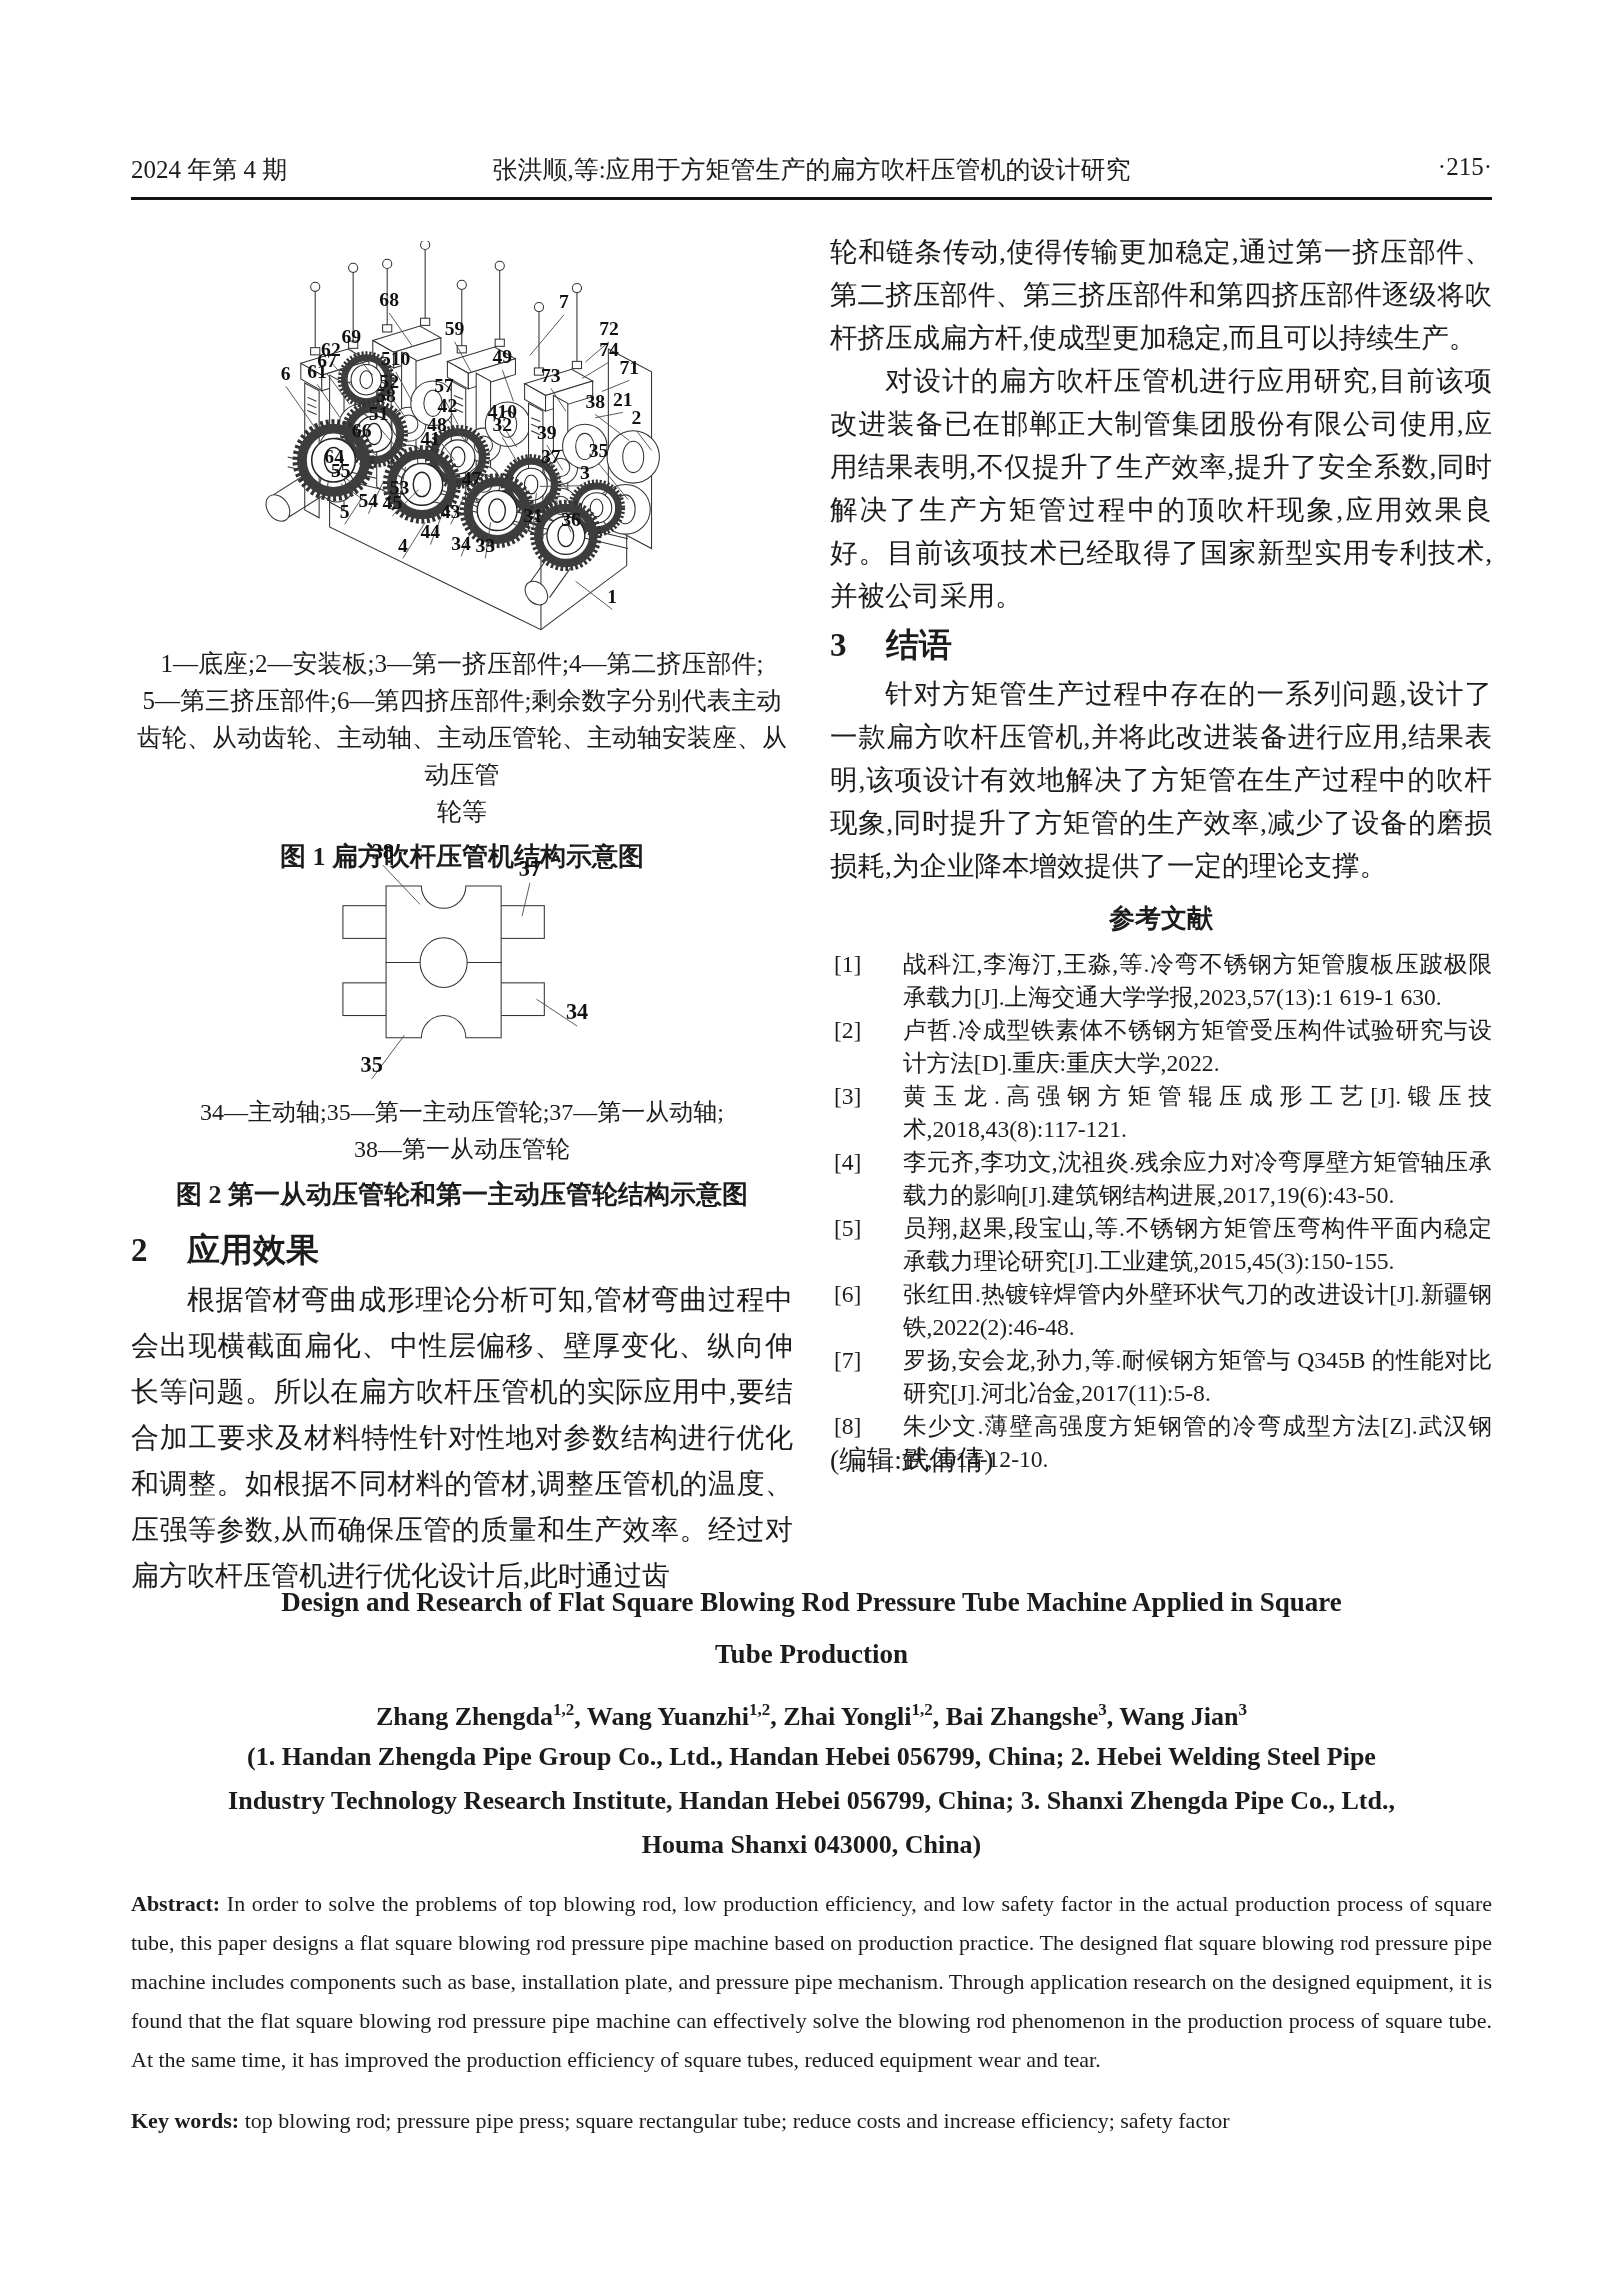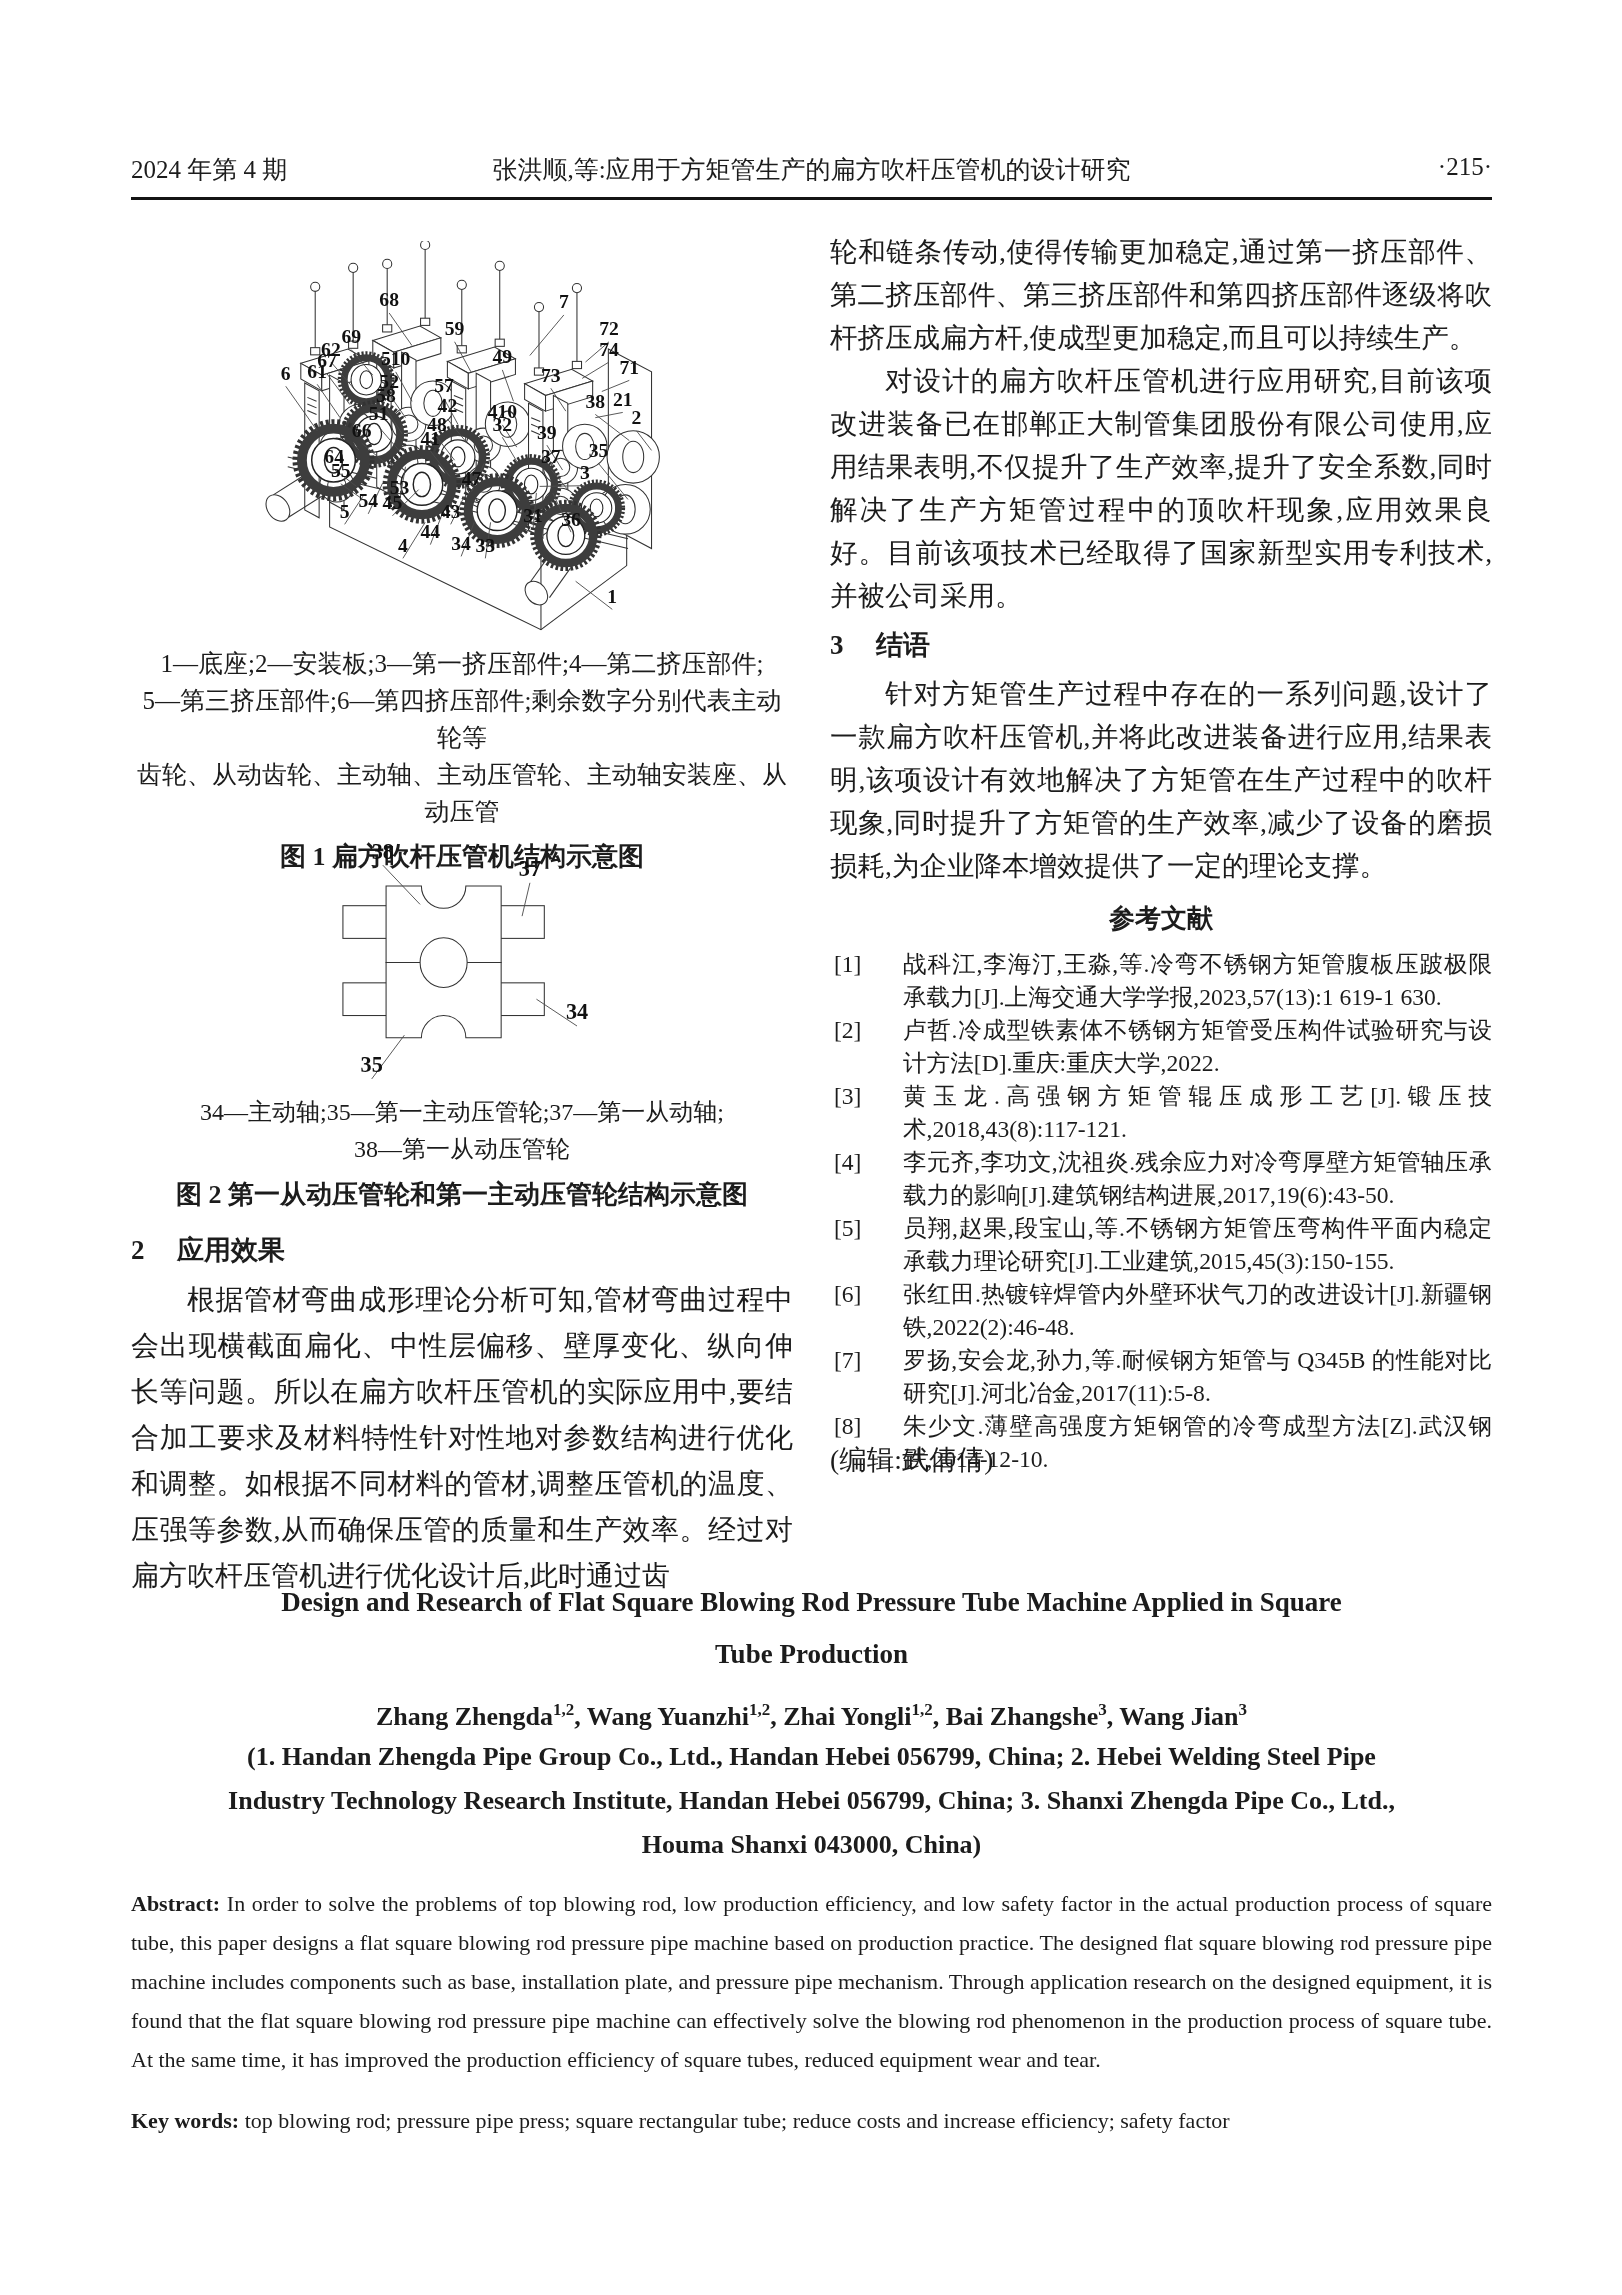--- a/index.html
+++ b/index.html
@@ -9,21 +9,21 @@
   .hdr{position:absolute;left:131px;top:153px;width:1361px;height:34px;font-size:25px;}
   .hdr .issue{position:absolute;left:0;top:0;}
   .hdr .htitle{position:absolute;left:0;right:0;top:0;text-align:center;}
   .hdr .pageno{position:absolute;right:0;top:0;}
   .rule{position:absolute;left:131px;top:197px;width:1361px;height:3.3px;background:#141414;}
   
   .colL{position:absolute;left:131px;width:662px;}
   .colR{position:absolute;left:830px;top:230px;width:662px;font-size:27.5px;line-height:43px;text-align:justify;}
   .body-cn{font-size:27.5px;line-height:43px;text-align:justify;}
   .indent{text-indent:2em;}
-  .sec-head{font-weight:bold;font-size:27px;line-height:39px;text-align:left;text-indent:0;margin:9.2px 0 6.5px 0;font-family:Liberation Serif, serif;}
+  .sec-head{font-weight:bold;font-size:33px;line-height:39px;text-align:left;text-indent:0;margin:9.2px 0 6.5px 0;font-family:Liberation Serif, serif;}
   .sec-head .no{margin-right:1.2em;}
   
   .figwrap{position:absolute;font-weight:bold;}
   svg .ln{stroke:#333;stroke-width:1.6px;fill:none;}
   svg polygon,svg rect.shape,svg circle.shape,svg ellipse.shape,svg path.shape{fill:#fff;stroke:#333;stroke-width:1.6px;}
   svg .dark{stroke:#3d3d3d;}
   .fig-num{font-family:"Liberation Serif",serif;font-size:30px;fill:#111;stroke:none;text-anchor:middle;}
   .fig2-num{font-size:34px;}
   .leader{stroke:#4a4a4a;stroke-width:1.4px;}
   .figcap{position:absolute;left:131px;width:662px;text-align:center;font-size:25px;line-height:37px;}
@@ -219,22 +219,22 @@
           <line x1="616" y1="563" x2="560" y2="520" class="leader"></line>
           <text x="616" y="553" class="fig-num ">1</text>
         </g>
     </svg>
   </div>
 
   <div class="figcap" style="top:645px;">
     <div id="fig1-cap">
         <div>1—底座;2—安装板;3—第一挤压部件;4—第二挤压部件;</div>
         <div>5—第三挤压部件;6—第四挤压部件;剩余数字分别代表主动</div>
+        <div>齿轮、从动齿轮、主动轴、主动压管轮、主动轴安装座、从动压管</div>
         <div>轮等</div>
-        <div>齿轮、从动齿轮、主动轴、主动压管轮、主动轴安装座、从动压管</div>
       </div>
     <div class="figtitle">图 1  扁方吹杆压管机结构示意图</div>
   </div>
 
   <div class="figwrap" style="left:229px;top:839px;width:458px;height:255px;">
     <svg viewBox="0 0 700 390" width="458" height="255">
       <rect class="shape" x="174" y="102" width="70" height="50"></rect>
       <rect class="shape" x="412" y="102" width="70" height="50"></rect>
       <rect class="shape" x="174" y="220" width="70" height="50"></rect>
       <rect class="shape" x="412" y="220" width="70" height="50"></rect>

